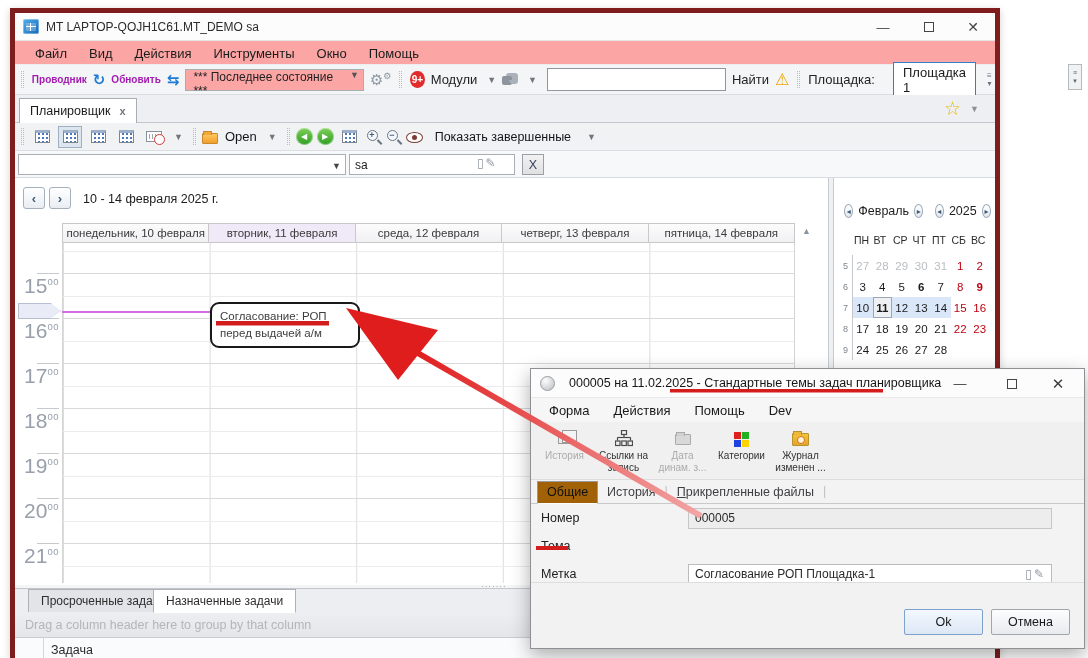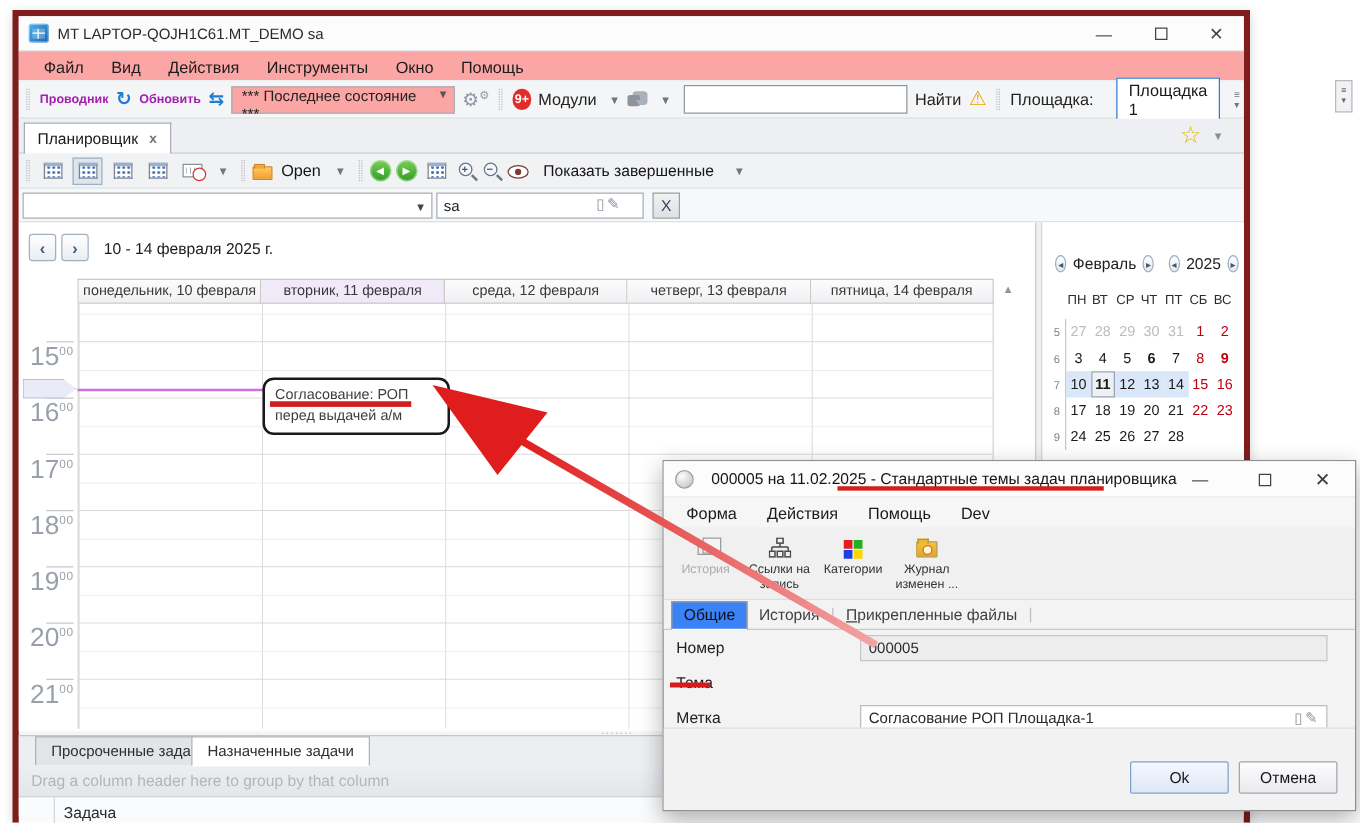--- a/index.html
+++ b/index.html
@@ -207,25 +207,25 @@
        box-shadow:8px 0 0 #20b020, 0 8px 0 #2040e0, 8px 8px 0 #ffd400; }
   .ic-folder-gray { width:16px; height:11px; background:#d8d8d8; border:1px solid #aaa; border-radius:1px; position:relative; margin-top:3px;}
   .ic-folder-gray::before { content:""; position:absolute; left:0; top:-3px; width:7px; height:3px; background:#d0d0d0; border:1px solid #aaa; border-bottom:none; }
   .ic-journal { width:17px; height:13px; background:linear-gradient(#f5c33b,#e0a62a); border:1px solid #b8922a; border-radius:1px; position:relative; margin-top:2px;}
   .ic-journal::before { content:""; position:absolute; left:0; top:-3px; width:7px; height:3px; background:#eeb835; border:1px solid #b8922a; border-bottom:none; }
   .ic-journal::after { content:""; position:absolute; left:4px; top:2px; width:6px; height:6px; border:1.5px solid #d86f1f; border-radius:50%; background:#fff4d8; }
 
   .dlg-tabs { position:absolute; left:0; top:111px; right:0; height:24px; display:flex; align-items:flex-end;
               padding-left:6px; border-bottom:1px solid #c9c9cb; background:#f3f3f4; }
   .dtab { display:inline-block; font-size:12.5px; color:#3f3f42; padding:3px 9px 4px; }
-  .dtab.active { background:#3b82f6; border:1px solid #9a9a9e; border-bottom:1px solid #fff; margin-bottom:-1px; color:#111; }
+  .dtab.active { background:#a16207; border:1px solid #9a9a9e; border-bottom:1px solid #fff; margin-bottom:-1px; color:#111; }
   .dtab-sep { color:#c0c0c4; align-self:center; padding-bottom:2px; }
   .dtab.ak::first-letter { text-decoration:underline; }
 
-  .dlg-body { position:absolute; left:0; top:135px; right:6px; height:80px; }
+  .dlg-body { position:absolute; left:0; top:135px; right:16px; height:80px; }
   .frow { position:absolute; left:10px; right:16px; height:22px; display:flex; align-items:center; }
   .frow .lbl { width:147px; font-size:12.5px; color:#202020; }
   .ffield { flex:1; height:21px; border:1px solid #bcbcbe; background:#fff; font-size:12px; color:#2a2a2a;
             display:flex; align-items:center; padding:0 6px; position:relative; }
   .ffield.ro { background:#ededee; border-color:#c6c6c8; }
   .ffield.yellow { background:#fcf9da; }
   .ffield .ficons2 { position:absolute; right:5px; top:2px; color:#8d949e; font-size:12px; letter-spacing:2px; }
 
   .dlg-foot { position:absolute; left:0; bottom:0; right:0; height:66px; border-top:1px solid #dededf; background:#f2f2f3; }
   .dbtn { position:absolute; bottom:13px; width:79px; height:26px; border:1px solid #9fa6ad; border-radius:2px;
@@ -505,20 +505,26 @@
               <line x1="2.5" y1="7.5" x2="2.5" y2="10.5"></line>
           <line x1="15.5" y1="7.5" x2="15.5" y2="10.5"></line>
           <rect x="0.5" y="11" width="4.5" height="4.5"></rect>
               <rect x="6.8" y="11" width="4.5" height="4.5"></rect>
               <rect x="13" y="11" width="4.5" height="4.5"></rect>
         </g>
           </svg>
       </span>
       <span><span>Ссылки на</span><br><span>запись</span></span>
     </div>
+    <div class="dtool disabled">
+      <span class="ic">
+          <span class="ic-folder-gray"></span>
+        </span>
+      <span><span>Дата</span><br><span>динам. з...</span></span>
+    </div>
     <div class="dtool">
       <span class="ic">
           <span class="ic-cat"></span>
         </span>
       <span>Категории</span>
     </div>
     <div class="dtool">
       <span class="ic">
           <span class="ic-journal"></span>
         </span>

